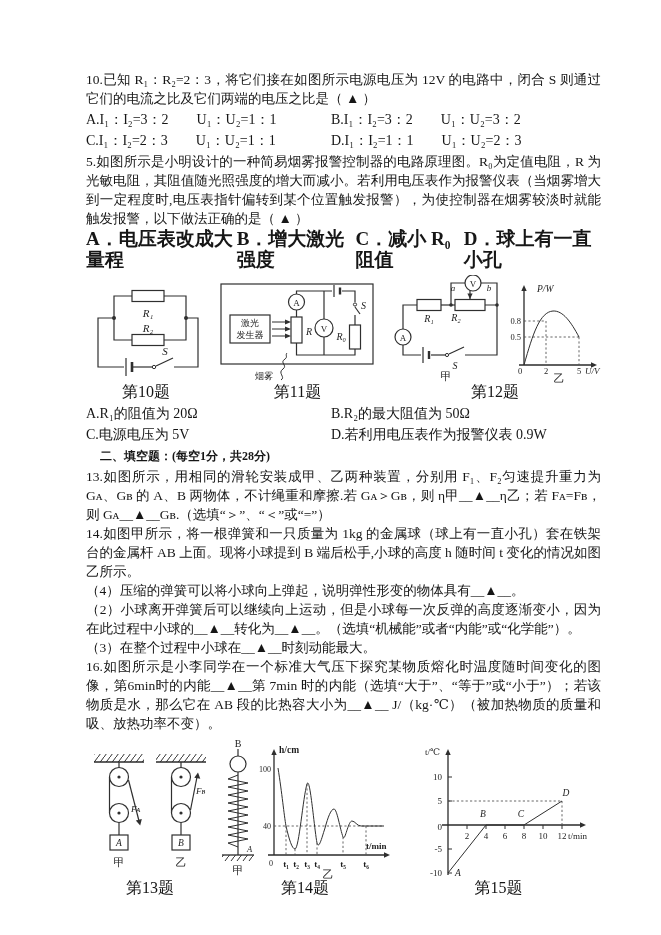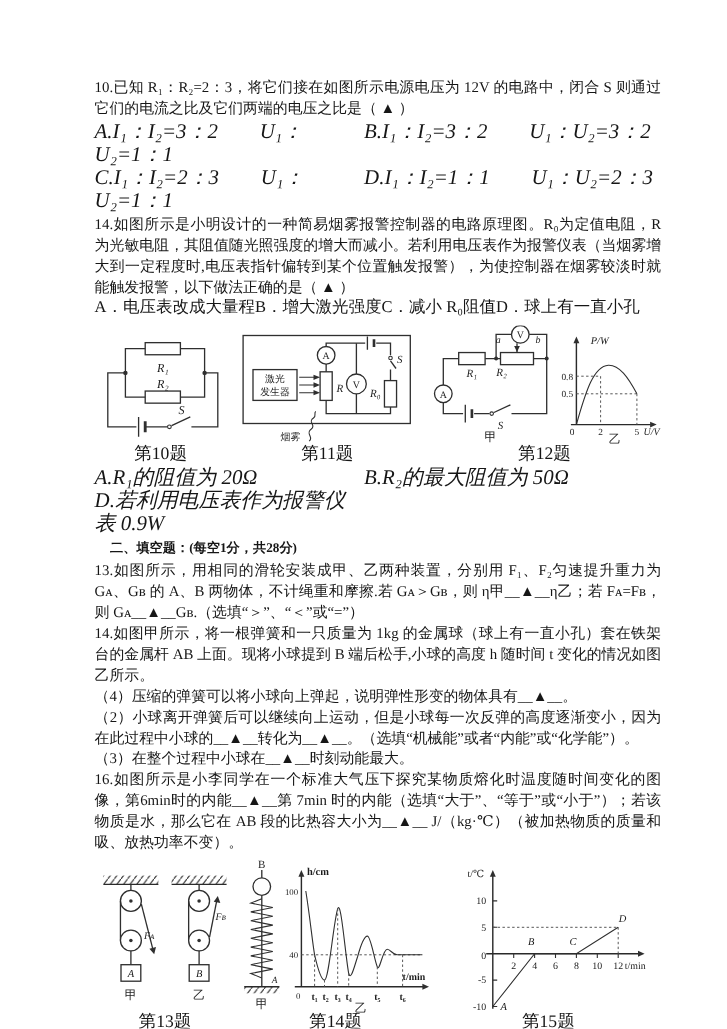--- a/index.html
+++ b/index.html
@@ -3,22 +3,22 @@
 <meta charset="utf-8">
 <style>
   html,body{margin:0;padding:0;background:#fff;}
   body{
     width:661px;height:935px;overflow:hidden;
     font-family:"Liberation Serif","DejaVu Serif","DejaVu Sans",serif;
     color:#161616;
   }
   .page{padding:70px 60px 0 86px;}
   p.q{margin:0;font-size:13.5px;line-height:19px;text-align:justify;}
-  .opts-grid{display:grid;grid-template-columns:245px 1fr;font-size:19px;line-height:21px;margin:1px 0;font-style:italic;}
-  .opts-flex{display:flex;justify-content:flex-start;font-size:15px;line-height:21px;padding-right:2px;}
+  .opts-grid{display:grid;grid-template-columns:245px 1fr;font-size:14px;line-height:21px;margin:1px 0;}
+  .opts-flex{display:flex;justify-content:flex-start;font-size:19px;line-height:21px;padding-right:2px;font-weight:bold;}
   .sec-title{font-size:12px;font-weight:bold;margin:3px 0 2px 14px;}
   .figrow{display:flex;align-items:flex-end;justify-content:space-between;}
   .figrow1{margin:5px 0 3px 0;}
   .figrow2{margin-top:4px;}
   .fig{text-align:center;}
   .fig .cap{font-size:16px;line-height:16px;margin-top:1px;}
   svg{display:block;}
   svg text{font-family:"Liberation Serif","DejaVu Serif","DejaVu Sans",serif;fill:#1d1d1d;}
   .it{font-style:italic;}
   .wire{stroke:#2f2f2f;stroke-width:1.2;fill:none;}
@@ -34,21 +34,21 @@
 <div class="page">
 
   <p class="q">10.已知 R₁：R₂=2：3，将它们接在如图所示电源电压为 12V 的电路中，闭合 S 则通过它们的电流之比及它们两端的电压之比是（ ▲ ）</p>
   <div class="opts-grid">
     <span>A.I₁：I₂=3：2　　U₁：U₂=1：1</span>
     <span>B.I₁：I₂=3：2　　U₁：U₂=3：2</span>
     <span>C.I₁：I₂=2：3　　U₁：U₂=1：1</span>
     <span>D.I₁：I₂=1：1　　U₁：U₂=2：3</span>
   </div>
 
-  <p class="q">14.如图所示是小明设计的一种简易烟雾报警控制器的电路原理图。R₀为定值电阻，R 为光敏电阻，其阻值随光照强度的增大而减小。若利用电压表作为报警仪表（当烟雾增大到一定程度时,电压表指针偏转到某个位置触发报警），为使控制器在烟雾较淡时就能触发报警，以下做法正确的是（ ▲ ）</p>
+  <p class="q">5.如图所示是小明设计的一种简易烟雾报警控制器的电路原理图。R₀为定值电阻，R 为光敏电阻，其阻值随光照强度的增大而减小。若利用电压表作为报警仪表（当烟雾增大到一定程度时,电压表指针偏转到某个位置触发报警），为使控制器在烟雾较淡时就能触发报警，以下做法正确的是（ ▲ ）</p>
   <div class="opts-flex">
     <span>A．电压表改成大量程</span>
     <span>B．增大激光强度</span>
     <span>C．减小 R₀阻值</span>
     <span>D．球上有一直小孔</span>
   </div>
 
   <div class="figrow figrow1">
 
     <div class="fig">
@@ -178,20 +178,21 @@
           <text x="170" y="107" font-size="11" text-anchor="middle">乙</text>
         </g>
       </svg>
       <div class="cap">第12题</div>
     </div>
   </div>
 
   <div class="opts-grid">
     <span>A.R₁的阻值为 20Ω</span>
     <span>B.R₂的最大阻值为 50Ω</span>
+    <span>C.电源电压为 5V</span>
     <span>D.若利用电压表作为报警仪表 0.9W</span>
   </div>
 
   <div class="sec-title">二、填空题：(每空1分，共28分)</div>
 
   <p class="q">13.如图所示，用相同的滑轮安装成甲、乙两种装置，分别用 F₁、F₂匀速提升重力为 Gᴀ、Gʙ 的 A、B 两物体，不计绳重和摩擦.若 Gᴀ＞Gʙ，则 η甲__▲__η乙；若 Fᴀ=Fʙ，则 Gᴀ__▲__Gʙ.（选填“＞”、“＜”或“=”）</p>
 
   <p class="q">14.如图甲所示，将一根弹簧和一只质量为 1kg 的金属球（球上有一直小孔）套在铁架台的金属杆 AB 上面。现将小球提到 B 端后松手,小球的高度 h 随时间 t 变化的情况如图乙所示。</p>
   <p class="q">（4）压缩的弹簧可以将小球向上弹起，说明弹性形变的物体具有__▲__。</p>
   <p class="q">（2）小球离开弹簧后可以继续向上运动，但是小球每一次反弹的高度逐渐变小，因为在此过程中小球的__▲__转化为__▲__。（选填“机械能”或者“内能”或“化学能”）。</p>

